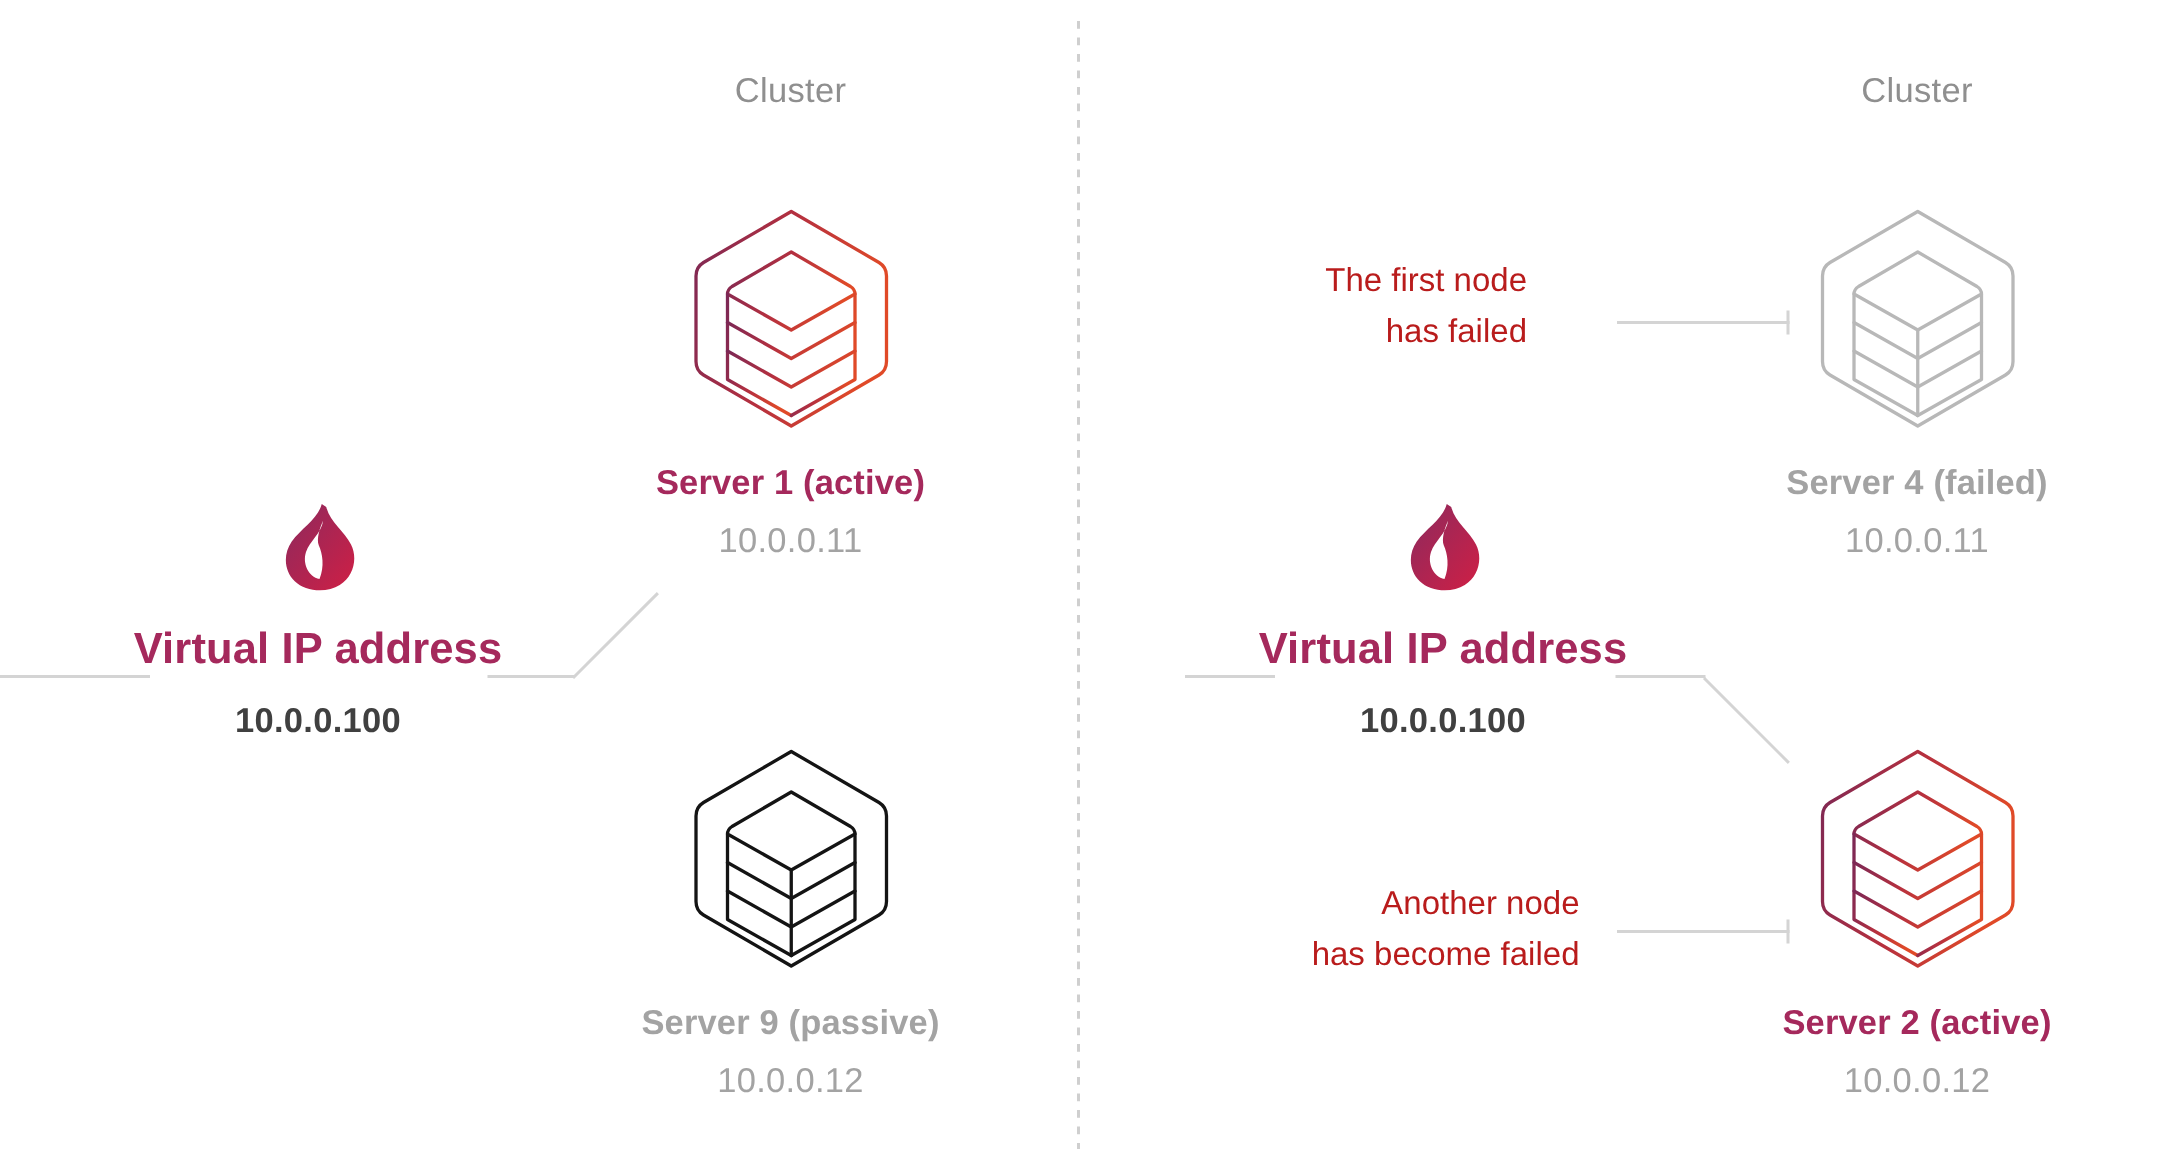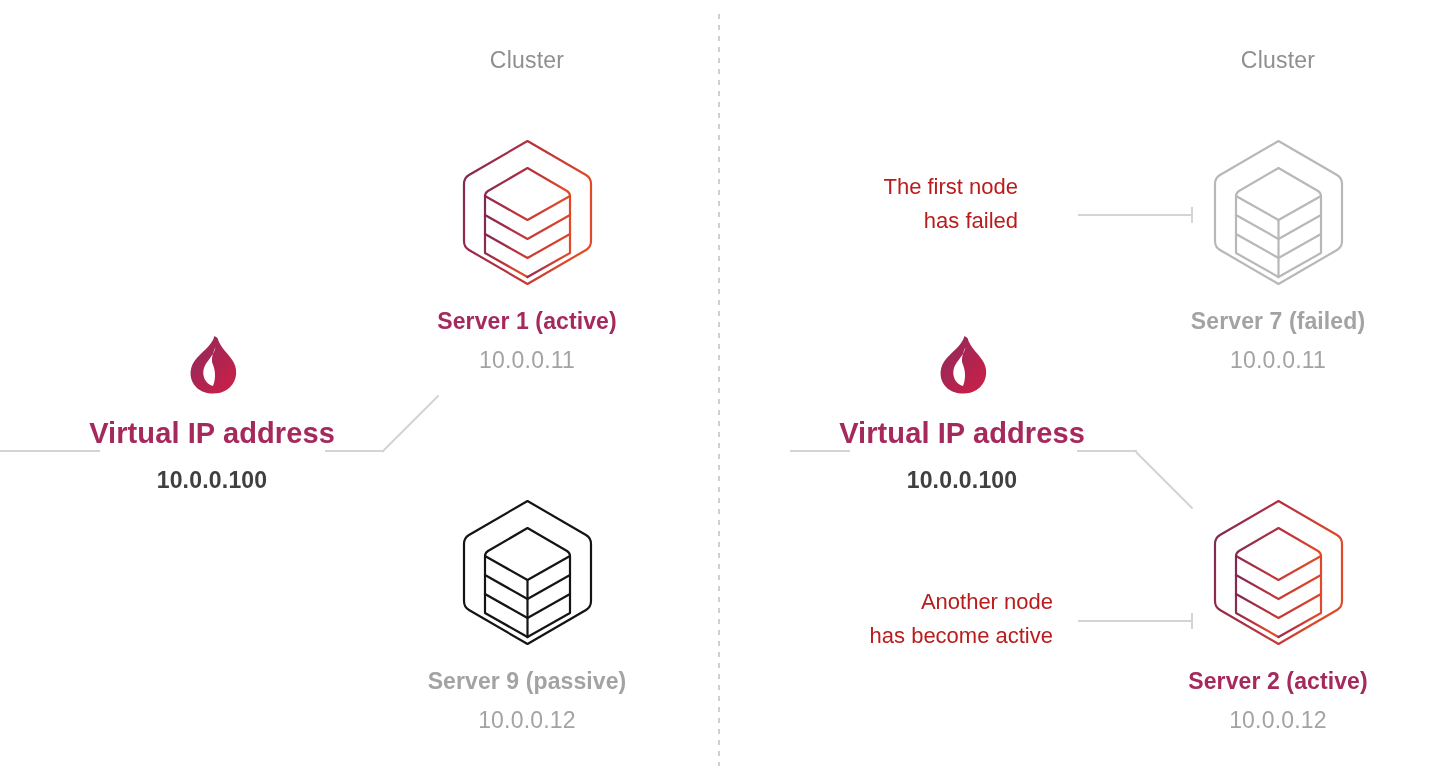--- a/index.html
+++ b/index.html
@@ -202,21 +202,21 @@
           <path d="M72.5 33 L112 56 Q115 58 115 61 L72.5 85 L30 61 Q30 58 33 56 Z"></path>
           <path d="M30 61 L30 118 L72.5 142"></path>
           <path d="M115 61 L115 118 L72.5 142"></path>
           <path d="M72.5 85 L72.5 142"></path>
           <path d="M30 80 L72.5 104 L115 80"></path>
           <path d="M30 99 L72.5 123 L115 99"></path>
         </g>
       </svg>
     </div>
 
-    <div class="abs ctr node-name failed" style="left:1278px; top:308px;">Server 7 (failed)</div>
+    <div class="abs ctr node-name failed" style="left:1278px; top:308px;">Server 4 (failed)</div>
     <div class="abs ctr node-ip" style="left:1278px; top:347px;">10.0.0.11</div>
 
     <div class="icon-flame" style="left:937px; top:334px;">
       <svg width="54" height="62" viewBox="0 0 54 62" aria-hidden="true">
         <defs>
           <linearGradient id="gradFlame2" x1="0" y1="0" x2="1" y2="1">
             <stop offset="0%" stop-color="#8c2a5e"></stop>
             <stop offset="100%" stop-color="#cf1f45"></stop>
           </linearGradient>
         </defs>
@@ -230,21 +230,21 @@
 
     <div class="abs ctr vip-name" style="left:962px; top:417px;">Virtual IP address</div>
     <div class="abs ctr vip-ip" style="left:962px; top:455px;">10.0.0.100</div>
 
     <div class="conn-line conn-h" style="left:790px; top:450px; width:60px;"></div>
 
     <div class="conn-line conn-h" style="left:1077px; top:450px; width:60px;"></div>
     <div class="conn-diag" style="left:1136px; top:451px; width:80px; transform:rotate(45deg);"></div>
 
     <div class="abs annotation" style="left:808px; top:585px; width:245px;">Another node
-has become active</div>
+has become failed</div>
     <div class="conn-line conn-h" style="left:1078px; top:620px; width:115px;"></div>
     <div class="conn-line conn-v" style="left:1191px; top:613px; height:16px;"></div>
 
     <div class="icon-cube" style="left:1206px; top:495px;">
       <svg width="145" height="155" viewBox="0 0 145 155" fill="none" aria-hidden="true">
         <defs>
           <linearGradient id="gradActive2" x1="0" y1="0" x2="1" y2="0.25">
             <stop offset="0%" stop-color="#7c2855"></stop>
             <stop offset="50%" stop-color="#b5303f"></stop>
             <stop offset="100%" stop-color="#e04a28"></stop>

